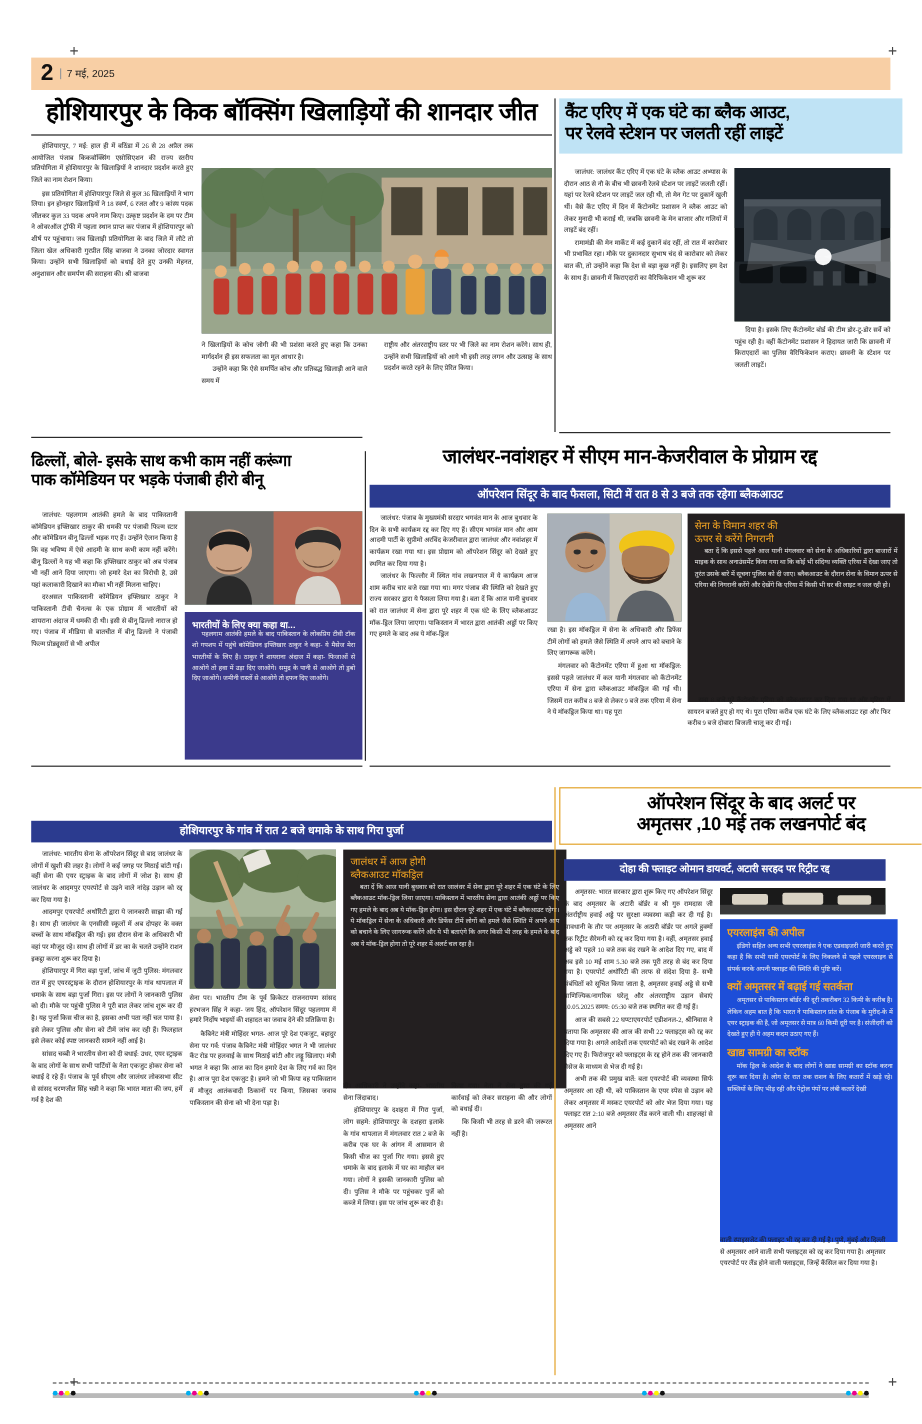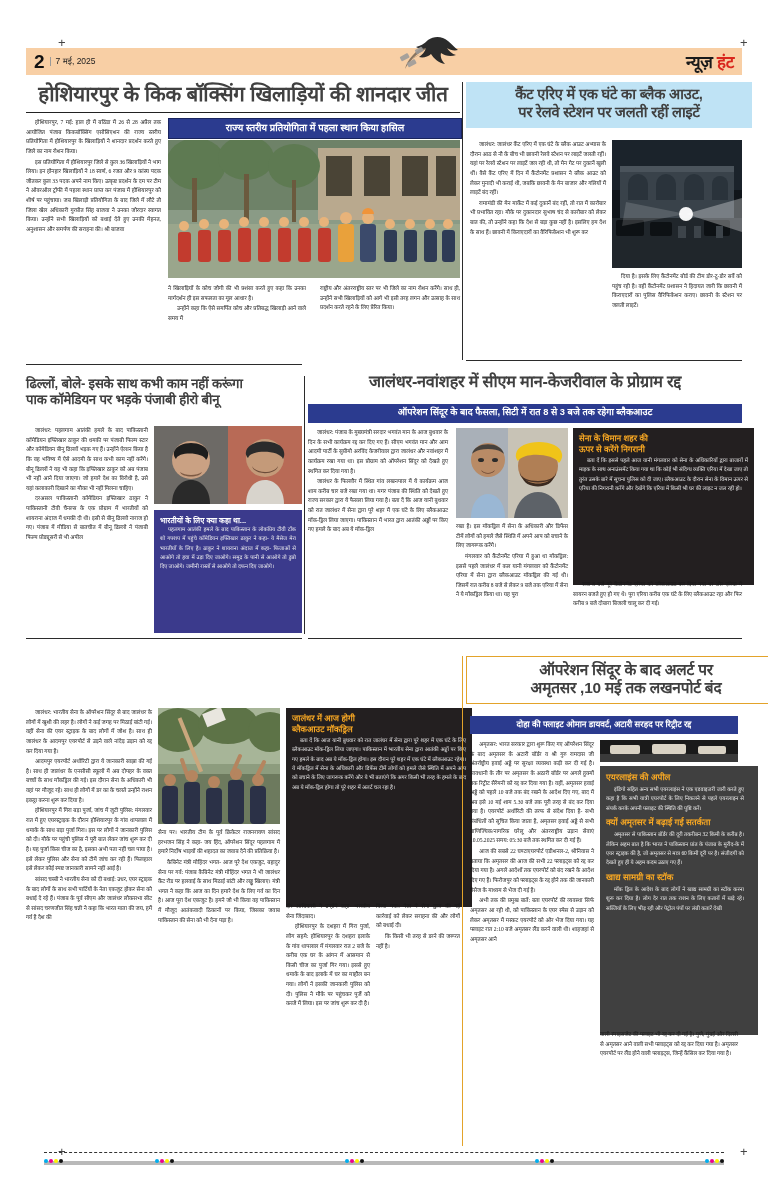--- a/index.html
+++ b/index.html
@@ -14,37 +14,37 @@
   .mast-band{background:#f8cfa5;flex:1;display:flex;align-items:center;}
   .pageno{font-family:"Liberation Sans",sans-serif;font-weight:bold;font-size:19px;color:#111;padding:0 5px 0 8px;line-height:1;}
   .mast-date{font-family:"Liberation Sans",sans-serif;font-size:8.5px;color:#222;border-left:1px solid #9a9a9a;padding-left:5px;line-height:1;}
   .mast-center{background:#ffffff;font-family:"Liberation Sans",sans-serif;font-weight:bold;font-size:16.5px;letter-spacing:.4px;display:flex;align-items:center;justify-content:center;padding:0 16px;}
   .mast-logo{position:relative;display:flex;align-items:center;justify-content:flex-end;padding-right:8px;min-width:170px;}
   .logo-text{font-family:"Liberation Sans",sans-serif;font-weight:bold;font-size:17px;color:#1a1a1a;letter-spacing:-.3px;}
   .logo-text .accent{color:#d9261c;}
   .bird{position:absolute;left:18px;top:-13px;width:66px;height:36px;}
 
   
-  .hl{font-family:"Liberation Sans",sans-serif;font-weight:bold;color:#404040;line-height:1.13;letter-spacing:-.2px;}
+  .hl{font-family:"Liberation Sans",sans-serif;font-weight:bold;color:#000000;line-height:1.13;letter-spacing:-.2px;}
   .subbar{background:#2b3b8f;color:#fff;font-family:"Liberation Sans",sans-serif;font-weight:bold;text-align:center;line-height:1.25;}
   .body-col{font-size:5.55px;line-height:1.74;text-align:justify;color:#1a1a1a;column-gap:8px;}
   .body-col p{margin:0 0 1px 0;text-indent:9px;}
   .photo{background:#6f7d74;position:relative;overflow:hidden;}
   .cap{font-size:5.55px;line-height:1.74;text-align:justify;color:#1a1a1a;}
   .rule-v{position:absolute;background:#2b2b2b;width:1px;}
   .rule-h{position:absolute;background:#2b2b2b;height:1px;}
 
   
   .a1{position:absolute;left:26px;top:82px;width:434px;}
   .a1 .hl{font-size:20.5px;text-align:center;}
   .a1-rule{position:absolute;left:26px;top:112px;width:434px;height:1px;background:#222;}
 
   
   .a2{position:absolute;left:466px;top:82px;width:276px;background:#bfe3f5;padding:4px 5px 6px 5px;}
-  .a2 .hl{font-size:14.6px;text-align:center;line-height:1.22;}
+  .a2 .hl{font-size:14.6px;text-align:left;line-height:1.22;}
 
   
   .a3{position:absolute;left:26px;top:376px;width:276px;}
   .a3 .hl{font-size:13.2px;line-height:1.24;}
   .purplebox{background:#3b3a8c;color:#fff;padding:5px 6px 6px 6px;}
   .purplebox h4{margin:0 0 0 0;font-family:"Liberation Sans",sans-serif;font-size:7.6px;font-weight:bold;color:#fff;}
   .purplebox p{margin:0;font-size:5.4px;line-height:1.72;text-align:justify;text-indent:8px;color:#f2f2f2;}
 
   
   .a4{position:absolute;left:308px;top:372px;width:434px;}
@@ -52,26 +52,26 @@
 
   
   .a5{position:absolute;left:26px;top:656px;width:434px;}
   .a5 .hl{font-size:18.4px;text-align:center;}
 
   
   .a6{position:absolute;left:466px;top:656px;width:276px;border:1px solid #e3a32a;padding:4px 5px 5px 21px;}
   .a6 .hl{font-size:15.4px;text-align:center;line-height:1.2;}
 
   
-  .obox{background:#404040;padding:5px 14px 6px 6px;}
+  .obox{background:#1d4ed8;padding:5px 4px 6px 6px;}
   .obox h4{margin:0 0 2px 0;font-family:"Liberation Sans",sans-serif;font-size:8.6px;font-weight:bold;color:#f5a623;}
   .obox p{margin:0 0 3px 0;font-size:5.4px;line-height:1.74;text-align:justify;text-indent:8px;color:#ededed;}
 
   .mini-dark{background:#231f20;padding:5px 6px 6px 6px;}
-  .mini-dark h4{margin:0 0 2px 0;font-family:"Liberation Sans",sans-serif;font-size:8.4px;font-weight:bold;color:#f5a623;line-height:1.2;}
+  .mini-dark h4{margin:0 0 2px 0;font-family:"Liberation Sans",sans-serif;font-size:8.4px;font-weight:normal;color:#f5a623;line-height:1.2;}
   .mini-dark p{margin:0;font-size:5.4px;line-height:1.72;text-align:justify;text-indent:8px;color:#e8e8e8;}
 
   
   .trimline{position:absolute;left:44px;top:1152px;width:680px;border-top:1px dashed #333;}
   .colorbar{position:absolute;top:1161px;left:44px;width:680px;height:4px;background:#b9b9b9;}
   .dotset{position:absolute;top:1159px;display:flex;gap:1px;}
   .dotset i{display:block;width:4px;height:4px;border-radius:50%;}
 </style>
 </head>
 <body>
@@ -81,48 +81,32 @@
   <div class="cropmark" style="left:58px;top:36px;">+</div>
   <div class="cropmark" style="left:740px;top:36px;">+</div>
   <div class="cropmark" style="left:58px;top:1145px;">+</div>
   <div class="cropmark" style="left:740px;top:1145px;">+</div>
 
   <div class="masthead">
     <div class="mast-band">
       <span class="pageno">2</span>
       <span class="mast-date">7 मई, 2025</span>
     </div>
-    <div class="mast-band mast-logo">
-      <svg class="bird" viewBox="0 0 66 36">
-        <g fill="#2b2b2b">
-          <path d="M30 5c6-4 14-4 20 1 4 3 7 7 10 9-4 1-8 0-11-2 2 3 5 6 9 7-5 2-11 1-15-2-1 4 1 8 4 11-6-1-11-5-14-10-3 3-8 4-12 3 3-2 6-5 7-9-3 1-7 1-10-1 4-1 8-3 12-7z"></path>
-          <path d="M28 14c-4 2-9 5-13 9-3 3-6 7-8 11 1-5 4-10 8-14 3-4 8-7 13-9z" opacity=".55"></path>
-          <path d="M24 19c-4 1-9 4-13 8 3-4 8-7 13-8z" opacity=".4"></path>
-        </g>
-        <g fill="#9a9a9a" opacity=".85">
-          <rect x="2" y="20" width="9" height="5" rx="1" transform="rotate(-28 6 22)"></rect>
-          <rect x="9" y="26" width="9" height="5" rx="1" transform="rotate(-28 13 28)"></rect>
-          <rect x="17" y="13" width="8" height="5" rx="1" transform="rotate(-28 21 15)"></rect>
-        </g>
-      </svg>
-      <span class="logo-text"><span>न्यूज़</span> <span class="accent">हंट</span></span>
-    </div>
   </div>
 
   <div class="a1">
     <div class="hl">होशियारपुर के किक बॉक्सिंग खिलाड़ियों की शानदार जीत</div>
   </div>
   <div class="a1-rule"></div>
 
   <div style="position:absolute;left:26px;top:118px;width:135px;" class="body-col">
     <p>होशियारपुर, 7 मई: हाल ही में बठिंडा में 26 से 28 अप्रैल तक आयोजित पंजाब किकबॉक्सिंग एसोसिएशन की राज्य स्तरीय प्रतियोगिता में होशियारपुर के खिलाड़ियों ने शानदार प्रदर्शन करते हुए जिले का नाम रोशन किया।</p>
     <p>इस प्रतियोगिता में होशियारपुर जिले से कुल 36 खिलाड़ियों ने भाग लिया। इन होनहार खिलाड़ियों ने 18 स्वर्ण, 6 रजत और 9 कांस्य पदक जीतकर कुल 33 पदक अपने नाम किए। उत्कृष्ट प्रदर्शन के दम पर टीम ने ओवरऑल ट्रॉफी में पहला स्थान प्राप्त कर पंजाब में होशियारपुर को शीर्ष पर पहुंचाया। जब खिलाड़ी प्रतियोगिता के बाद जिले में लौटे तो जिला खेल अधिकारी गुरप्रीत सिंह बाजवा ने उनका जोरदार स्वागत किया। उन्होंने सभी खिलाड़ियों को बधाई देते हुए उनकी मेहनत, अनुशासन और समर्पण की सराहना की। श्री बाजवा</p>
   </div>
 
-  <div class="subbar" style="position:absolute;left:168px;top:118px;width:292px;padding:3px 0 4px 0;font-size:9.6px;border:1px solid #19245e;">राज्य स्तरीय प्रतियोगिता में पहला स्थान किया हासिल</div>
   <div class="photo" style="position:absolute;left:168px;top:140px;width:292px;height:138px;">
     <svg viewBox="0 0 292 138" style="width:100%;height:100%;display:block">
       <rect width="292" height="138" fill="#8a9b86"></rect>
       <rect width="292" height="70" fill="#6e8268"></rect>
       <rect x="150" y="8" width="142" height="72" fill="#b9a98e"></rect>
       <rect x="158" y="16" width="26" height="40" fill="#4a4436"></rect>
       <rect x="196" y="16" width="26" height="40" fill="#4a4436"></rect>
       <rect x="234" y="16" width="26" height="40" fill="#4a4436"></rect>
       <rect x="268" y="16" width="20" height="40" fill="#4a4436"></rect>
       <g fill="#5e7a52">
@@ -306,20 +290,21 @@
   <div style="position:absolute;left:456px;top:522px;width:112px;" class="body-col">
     <p style="text-indent:0">रखा है। इस मॉकड्रिल में सेना के अधिकारी और डिफेंस टीमें लोगों को हमले जैसे स्थिति में अपने आप को बचाने के लिए जागरूक करेंगे।</p>
     <p>मंगलवार को कैंटोनमेंट एरिया में हुआ था मॉकड्रिल: इससे पहले जालंधर में कल यानी मंगलवार को कैंटोनमेंट एरिया में सेना द्वारा ब्लैकआउट मॉकड्रिल की गई थी। जिसमें रात करीब 8 बजे से लेकर 9 बजे तक एरिया में सेना ने ये मॉकड्रिल किया था। यह पूरा</p>
   </div>
   <div style="position:absolute;left:573px;top:580px;width:169px;" class="body-col">
     <p>सवा 8 बजे पूरे कैंटोनमेंट एरिया को ब्लैकआउट कर दिया गया था और एरिया में सायरन बजते हुए हो गए थे। पूरा एरिया करीब एक घंटे के लिए ब्लैकआउट रहा और फिर करीब 9 बजे दोबारा बिजली चालू कर दी गई।</p>
   </div>
 
   <div class="rule-h" style="left:308px;top:638px;width:434px;"></div>
 
+  <div class="subbar" style="position:absolute;left:26px;top:684px;width:434px;padding:3px 0 4px 0;font-size:9.1px;">होशियारपुर के गांव में रात 2 बजे धमाके के साथ गिरा पुर्जा</div>
 
   <div style="position:absolute;left:26px;top:708px;width:126px;" class="body-col">
     <p>जालंधर: भारतीय सेना के ऑपरेशन सिंदूर से बाद जालंधर के लोगों में खुशी की लहर है। लोगों ने कई जगह पर मिठाई बांटी गई। वहीं सेना की एयर स्ट्राइक के बाद लोगों में जोश है। साथ ही जालंधर के आदमपुर एयरपोर्ट से उड़ने वाले नांदेड़ उड़ान को रद्द कर दिया गया है।</p>
     <p>आदमपुर एयरपोर्ट अथॉरिटी द्वारा ये जानकारी साझा की गई है। साथ ही जालंधर के एनसीसी स्कूलों में अब दोपहर के वक्त बच्चों के साथ मॉकड्रिल की गई। इस दौरान सेना के अधिकारी भी वहां पर मौजूद रहे। साथ ही लोगों में डर का के चलते उन्होंने राशन इकट्ठा करना शुरू कर दिया है।</p>
     <p>होशियारपुर में गिरा बड़ा पुर्जा, जांच में जुटी पुलिस: मंगलवार रात में हुए एयरस्ट्राइक के दौरान होशियारपुर के गांव थापलाल में धमाके के साथ बड़ा पुर्जा गिरा। इस पर लोगों ने जानकारी पुलिस को दी। मौके पर पहुंची पुलिस ने पूरी बात लेकर जांच शुरू कर दी है। यह पुर्जा किस चीज का है, इसका अभी पता नहीं चल पाया है। इसे लेकर पुलिस और सेना को टीमें जांच कर रही हैं। फिलहाल इसे लेकर कोई स्पष्ट जानकारी सामने नहीं आई है।</p>
     <p>सांसद चब्बी ने भारतीय सेना को दी बधाई: उधर, एयर स्ट्राइक के बाद लोगों के साथ सभी पार्टियों के नेता एकजुट होकर सेना को बधाई दे रहे हैं। पंजाब के पूर्व सीएम और जालंधर लोकसभा सीट से सांसद चरणजीत सिंह चन्नी ने कहा कि भारत माता की जय, हमें गर्व है देश की</p>
   </div>
 
   <div class="photo" style="position:absolute;left:158px;top:708px;width:122px;height:116px;">
     <svg viewBox="0 0 122 116" style="width:100%;height:100%;display:block">

